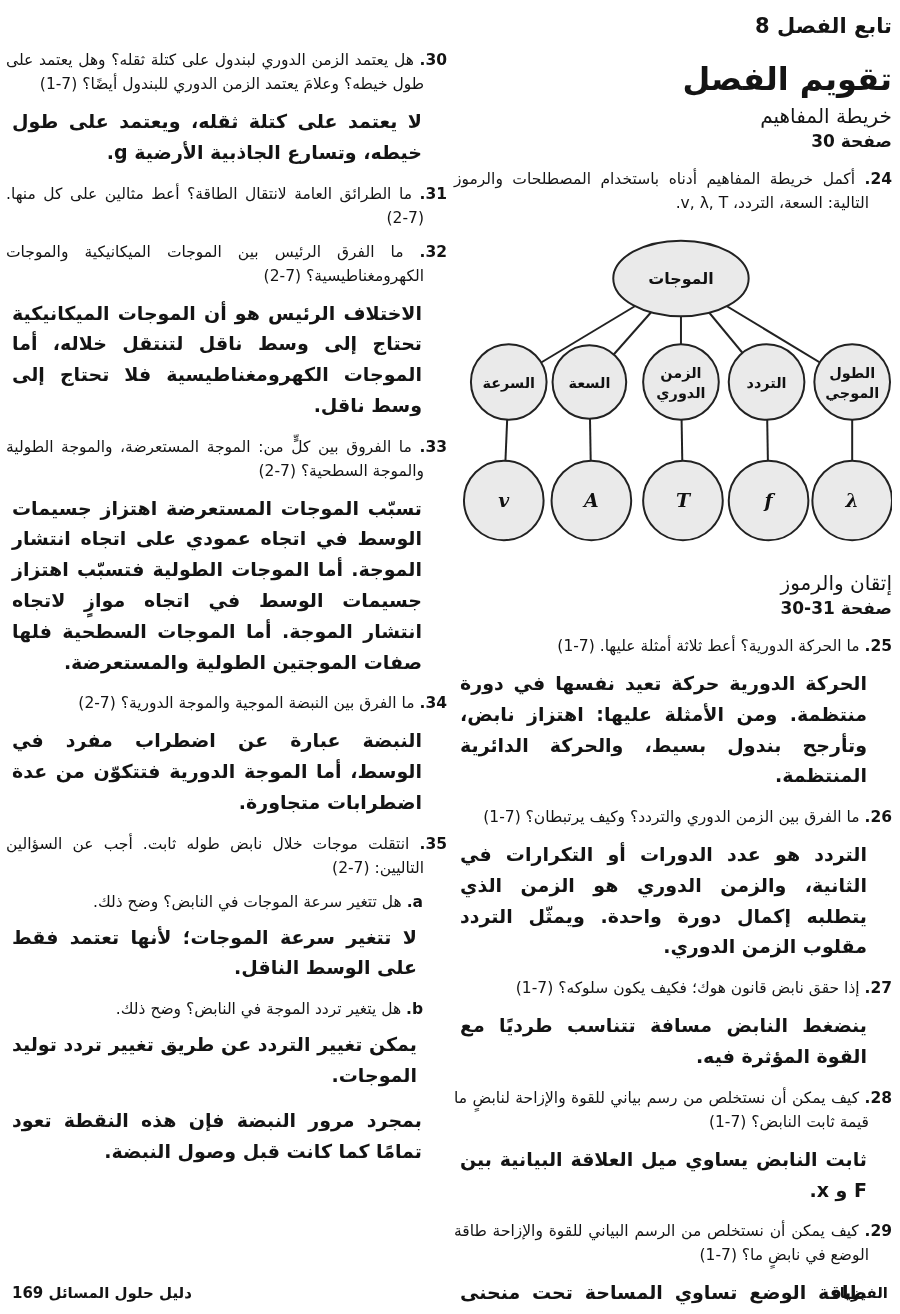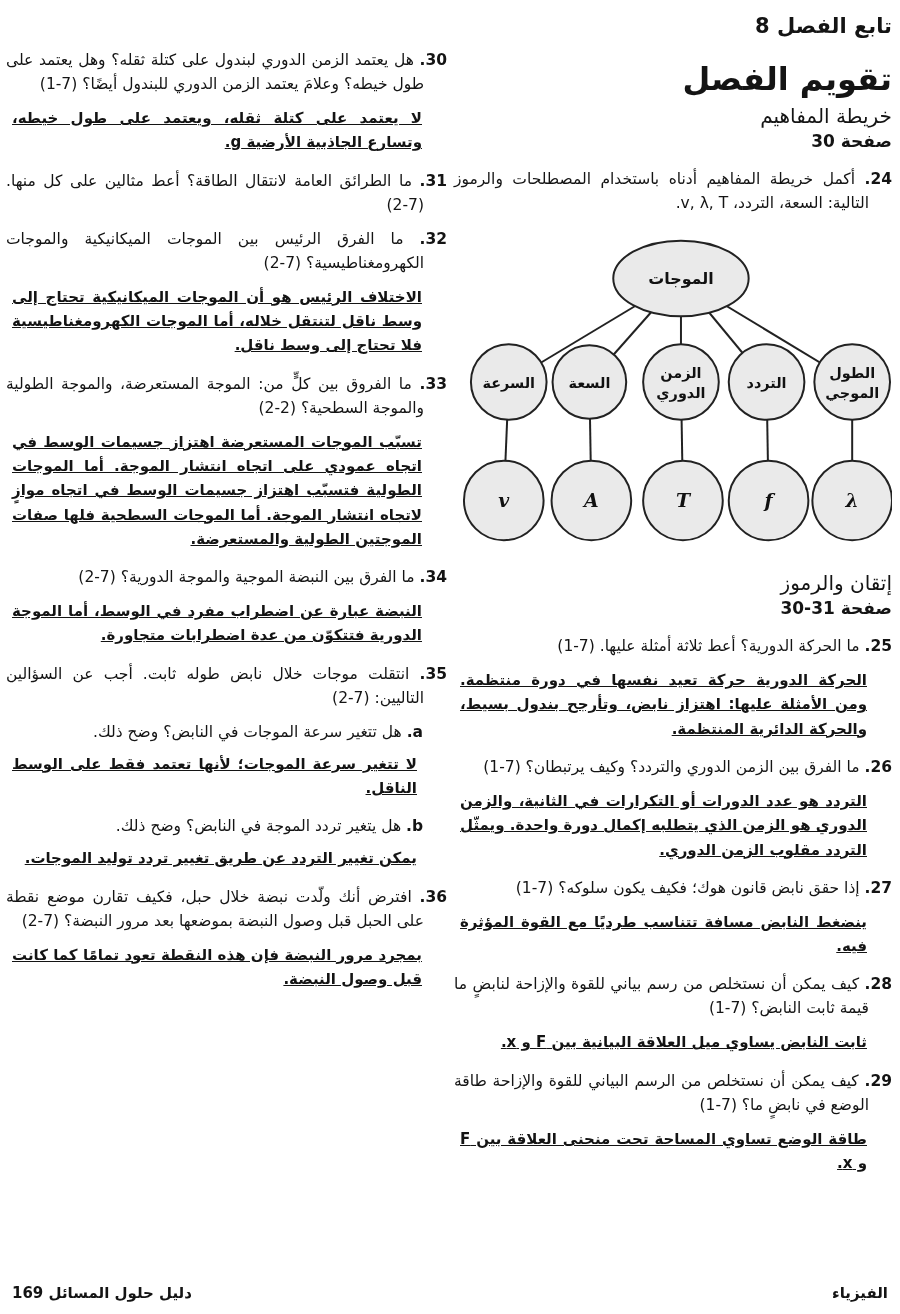--- a/index.html
+++ b/index.html
@@ -18,22 +18,22 @@
   .sub-title{font-size:20px;font-weight:normal;margin:0 0 3px;}
   .page-ref{font-size:17px;font-weight:bold;margin:0 0 16px;}
   .section-gap{margin-top:14px;}
 
   .q{
     font-size:15.5px;line-height:1.55;text-align:justify;
     margin:0 0 10px;padding-right:23px;text-indent:-23px;
   }
   .qnum{font-weight:bold;}
   .ans{
-    font-size:15px;font-weight:bold;line-height:1.62;text-align:justify;
-    margin:0 0 14px;padding-right:25px;padding-left:6px;text-decoration:underline;
+    font-size:19px;font-weight:bold;line-height:1.62;text-align:justify;
+    margin:0 0 14px;padding-right:25px;padding-left:6px;
   }
   .part{padding-right:44px;text-indent:-20px;margin-bottom:8px;}
   .ans-part{padding-right:30px;}
 
   .diagram{display:block;margin:8px 0 24px;}
   .diagram line{stroke:#222;stroke-width:2;}
   .node{fill:#eaeaea;stroke:#222;stroke-width:2;}
   .node-label{font-family:"DejaVu Sans",sans-serif;font-weight:bold;font-size:14.5px;fill:#111;text-anchor:middle;}
   .root-label{font-size:16px;}
   .sym-label{font-family:"DejaVu Serif",serif;font-style:italic;font-weight:bold;font-size:19px;fill:#111;text-anchor:middle;}
@@ -126,32 +126,31 @@
 <div id="col-left" class="col">
 
   <p class="q"><b class="qnum">30.</b> <span>هل يعتمد الزمن الدوري لبندول على كتلة ثقله؟ وهل يعتمد على طول خيطه؟ وعلامَ يعتمد الزمن الدوري للبندول أيضًا؟ (7-1)</span></p>
   <p class="ans">لا يعتمد على كتلة ثقله، ويعتمد على طول خيطه، وتسارع الجاذبية الأرضية g.</p>
 
   <p class="q"><b class="qnum">31.</b> <span>ما الطرائق العامة لانتقال الطاقة؟ أعط مثالين على كل منها. (7-2)</span></p>
 
   <p class="q"><b class="qnum">32.</b> <span>ما الفرق الرئيس بين الموجات الميكانيكية والموجات الكهرومغناطيسية؟ (7-2)</span></p>
   <p class="ans">الاختلاف الرئيس هو أن الموجات الميكانيكية تحتاج إلى وسط ناقل لتنتقل خلاله، أما الموجات الكهرومغناطيسية فلا تحتاج إلى وسط ناقل.</p>
 
-  <p class="q"><b class="qnum">33.</b> <span>ما الفروق بين كلٍّ من: الموجة المستعرضة، والموجة الطولية والموجة السطحية؟ (2-2)</span></p>
+  <p class="q"><b class="qnum">33.</b> <span>ما الفروق بين كلٍّ من: الموجة المستعرضة، والموجة الطولية والموجة السطحية؟ (7-2)</span></p>
   <p class="ans">تسبّب الموجات المستعرضة اهتزاز جسيمات الوسط في اتجاه عمودي على اتجاه انتشار الموجة. أما الموجات الطولية فتسبّب اهتزاز جسيمات الوسط في اتجاه موازٍ لاتجاه انتشار الموجة. أما الموجات السطحية فلها صفات الموجتين الطولية والمستعرضة.</p>
 
   <p class="q"><b class="qnum">34.</b> <span>ما الفرق بين النبضة الموجية والموجة الدورية؟ (7-2)</span></p>
   <p class="ans">النبضة عبارة عن اضطراب مفرد في الوسط، أما الموجة الدورية فتتكوّن من عدة اضطرابات متجاورة.</p>
 
   <p class="q"><b class="qnum">35.</b> <span>انتقلت موجات خلال نابض طوله ثابت. أجب عن السؤالين التاليين: (7-2)</span></p>
 
   <p class="q part"><b class="qnum">a.</b> <span>هل تتغير سرعة الموجات في النابض؟ وضح ذلك.</span></p>
   <p class="ans ans-part">لا تتغير سرعة الموجات؛ لأنها تعتمد فقط على الوسط الناقل.</p>
 
   <p class="q part"><b class="qnum">b.</b> <span>هل يتغير تردد الموجة في النابض؟ وضح ذلك.</span></p>
   <p class="ans ans-part">يمكن تغيير التردد عن طريق تغيير تردد توليد الموجات.</p>
 
-  <p class="q"><b class="qnum">36.</b> <span>افترض أنك ولّدت نبضة خلال حبل، فكيف تقارن موضع نقطة على الحبل قبل وصول النبضة بموضعها بعد مرور النبضة؟ (7-2)</span></p>
   <p class="ans">بمجرد مرور النبضة فإن هذه النقطة تعود تمامًا كما كانت قبل وصول النبضة.</p>
 </div>
 
 <div class="footer" id="footer-left">دليل حلول المسائل 169</div>
 <div class="footer" id="footer-right">الفيزياء</div>
 
 </body></html>

